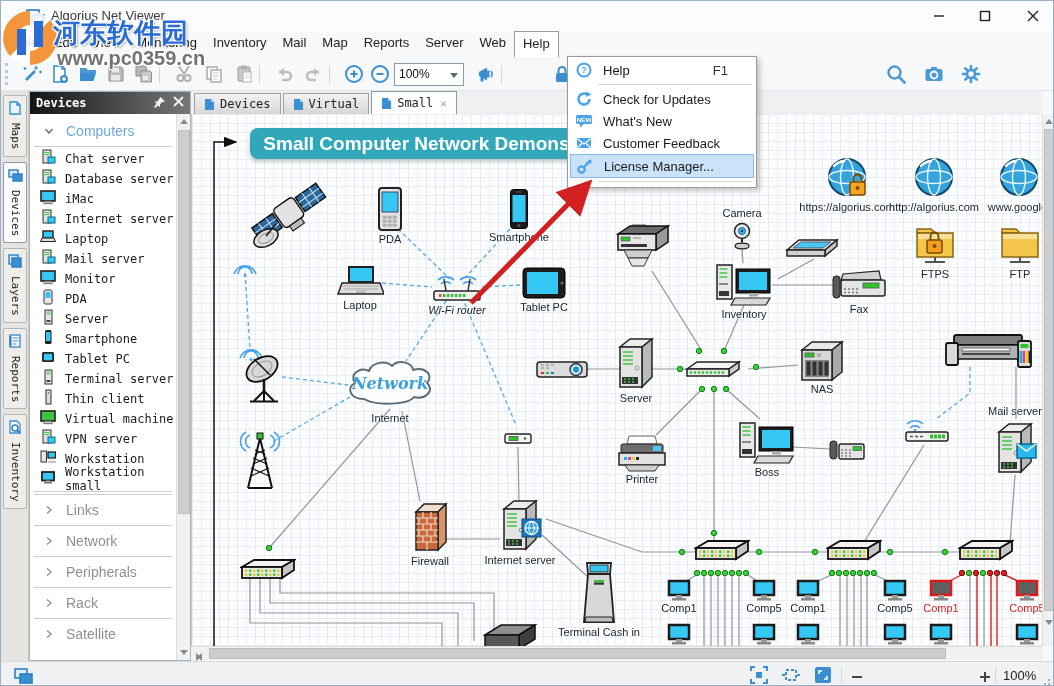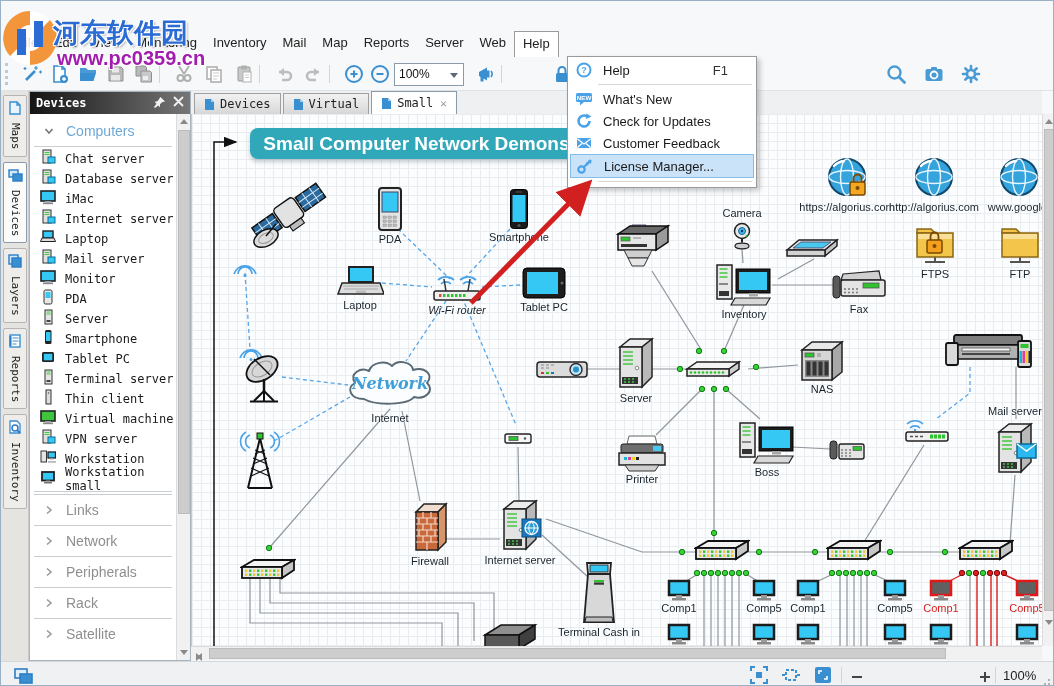--- a/index.html
+++ b/index.html
@@ -81,28 +81,50 @@
   .hrow{display:flex;align-items:center;height:22px;padding:0 8px;font-size:13px;color:#1a1a1a;position:relative;}
   .hrow .hicon{width:18px;height:16px;margin-right:9px;flex:none;}
   .hrow .hshort{position:absolute;right:28px;color:#333;}
   .hrow.hl{background:#cbe3f8;border:1px solid #86bcea;height:24px;margin:0 2px;padding-left:6px;}
   .msep{height:1px;background:#d8d8d8;margin:3px 4px 3px 30px;}
   
   .arrowlay{position:absolute;left:0;top:0;z-index:60;pointer-events:none;}
   .watermark{position:absolute;left:0;top:8px;z-index:70;pointer-events:none;}
   .wm1{position:absolute;left:52px;top:6px;font-size:27px;font-weight:bold;color:#2b6bd4;
        text-shadow:-1px -1px 0 #fff,1px -1px 0 #fff,-1px 1px 0 #fff,1px 1px 0 #fff,2px 2px 2px rgba(0,0,0,.25);white-space:nowrap;}
-  .wm2{position:absolute;left:56px;top:38px;font-size:20px;font-weight:bold;color:#a21caf;
+  .wm2{position:absolute;left:56px;top:38px;font-size:20px;font-weight:bold;color:#737373;
        text-shadow:-1px -1px 0 #fff,1px -1px 0 #fff,-1px 1px 0 #fff,1px 1px 0 #fff;white-space:nowrap;}
 </style>
 </head>
 <body>
 
 <div class="app">
 
+  <div class="titlebar">
+    <span class="appicon"><svg width="20" height="20" viewBox="0 0 20 20">
+          <rect x="2" y="3" width="12" height="9" fill="#dff0fb" stroke="#2d7dc6" stroke-width="1.6"></rect>
+          <rect x="7" y="8" width="12" height="9" fill="#8ec6ea" stroke="#2d7dc6" stroke-width="1.6"></rect>
+        </svg></span>
+    <span class="title">Algorius Net Viewer</span>
+    <div class="winbtn" style="left:918px">
+        <svg width="12" height="12">
+          <line x1="1" y1="6" x2="11" y2="6" stroke="#222" stroke-width="1.4"></line>
+        </svg>
+      </div>
+    <div class="winbtn" style="left:964px">
+        <svg width="12" height="12">
+          <rect x="1.5" y="1.5" width="9" height="9" fill="none" stroke="#222" stroke-width="1.4"></rect>
+        </svg>
+      </div>
+    <div class="winbtn" style="left:1012px">
+        <svg width="12" height="12">
+          <path d="M1 1L11 11M11 1L1 11" stroke="#222" stroke-width="1.4"></path>
+        </svg>
+      </div>
+  </div>
 
   <div class="menubar" id="menubar">
       <div class="mitem">File</div>
       <div class="mitem">Edit</div>
       <div class="mitem">View</div>
       <div class="mitem">Monitoring</div>
       <div class="mitem">Inventory</div>
       <div class="mitem">Mail</div>
       <div class="mitem">Map</div>
       <div class="mitem">Reports</div>
@@ -1157,32 +1179,32 @@
         <span class="hicon"><svg width="16" height="16" viewBox="0 0 16 16">
             <circle cx="8" cy="8" r="6.5" fill="none" stroke="#4aa3e8" stroke-width="2"></circle>
             <text x="8" y="11" text-anchor="middle" font-size="9" font-weight="bold" fill="#4aa3e8" font-family="Liberation Sans,sans-serif">?</text>
           </svg></span>
         <span class="hlabel">Help</span>
         <span class="hshort">F1</span>
       </div>
       <div class="msep"></div>
       <div class="hrow">
         <span class="hicon"><svg width="16" height="16" viewBox="0 0 16 16">
+            <path d="M13.5 8a5.5 5.5 0 1 1-2.2-4.4" fill="none" stroke="#4aa3e8" stroke-width="2.6"></path>
+            <polygon points="10.5,0.5 15.5,3.5 10,6" fill="#4aa3e8"></polygon>
+          </svg></span>
+        <span class="hlabel">Check for Updates</span>
+      </div>
+      <div class="hrow">
+        <span class="hicon"><svg width="16" height="16" viewBox="0 0 16 16">
             <rect x="0" y="2" width="16" height="9" rx="1.5" fill="#4aa3e8"></rect>
             <polygon points="4,11 4,14.5 8,11" fill="#4aa3e8"></polygon>
             <text x="8" y="9" text-anchor="middle" font-size="6.2" font-weight="bold" fill="#fff" font-family="Liberation Sans,sans-serif">NEW</text>
           </svg></span>
         <span class="hlabel">What's New</span>
-      </div>
-      <div class="hrow">
-        <span class="hicon"><svg width="16" height="16" viewBox="0 0 16 16">
-            <path d="M13.5 8a5.5 5.5 0 1 1-2.2-4.4" fill="none" stroke="#4aa3e8" stroke-width="2.6"></path>
-            <polygon points="10.5,0.5 15.5,3.5 10,6" fill="#4aa3e8"></polygon>
-          </svg></span>
-        <span class="hlabel">Check for Updates</span>
       </div>
       <div class="hrow">
         <span class="hicon"><svg width="16" height="16" viewBox="0 0 16 16">
             <rect x="1" y="3" width="14" height="10" rx="1" fill="#4aa3e8"></rect>
             <path d="M1.5 4l6.5 5 6.5-5M1.5 12.5L6 8.5M14.5 12.5L10 8.5" stroke="#fff" stroke-width="1.2" fill="none"></path>
           </svg></span>
         <span class="hlabel">Customer Feedback</span>
       </div>
       <div class="hrow hl">
         <span class="hicon"><svg width="16" height="16" viewBox="0 0 16 16">

